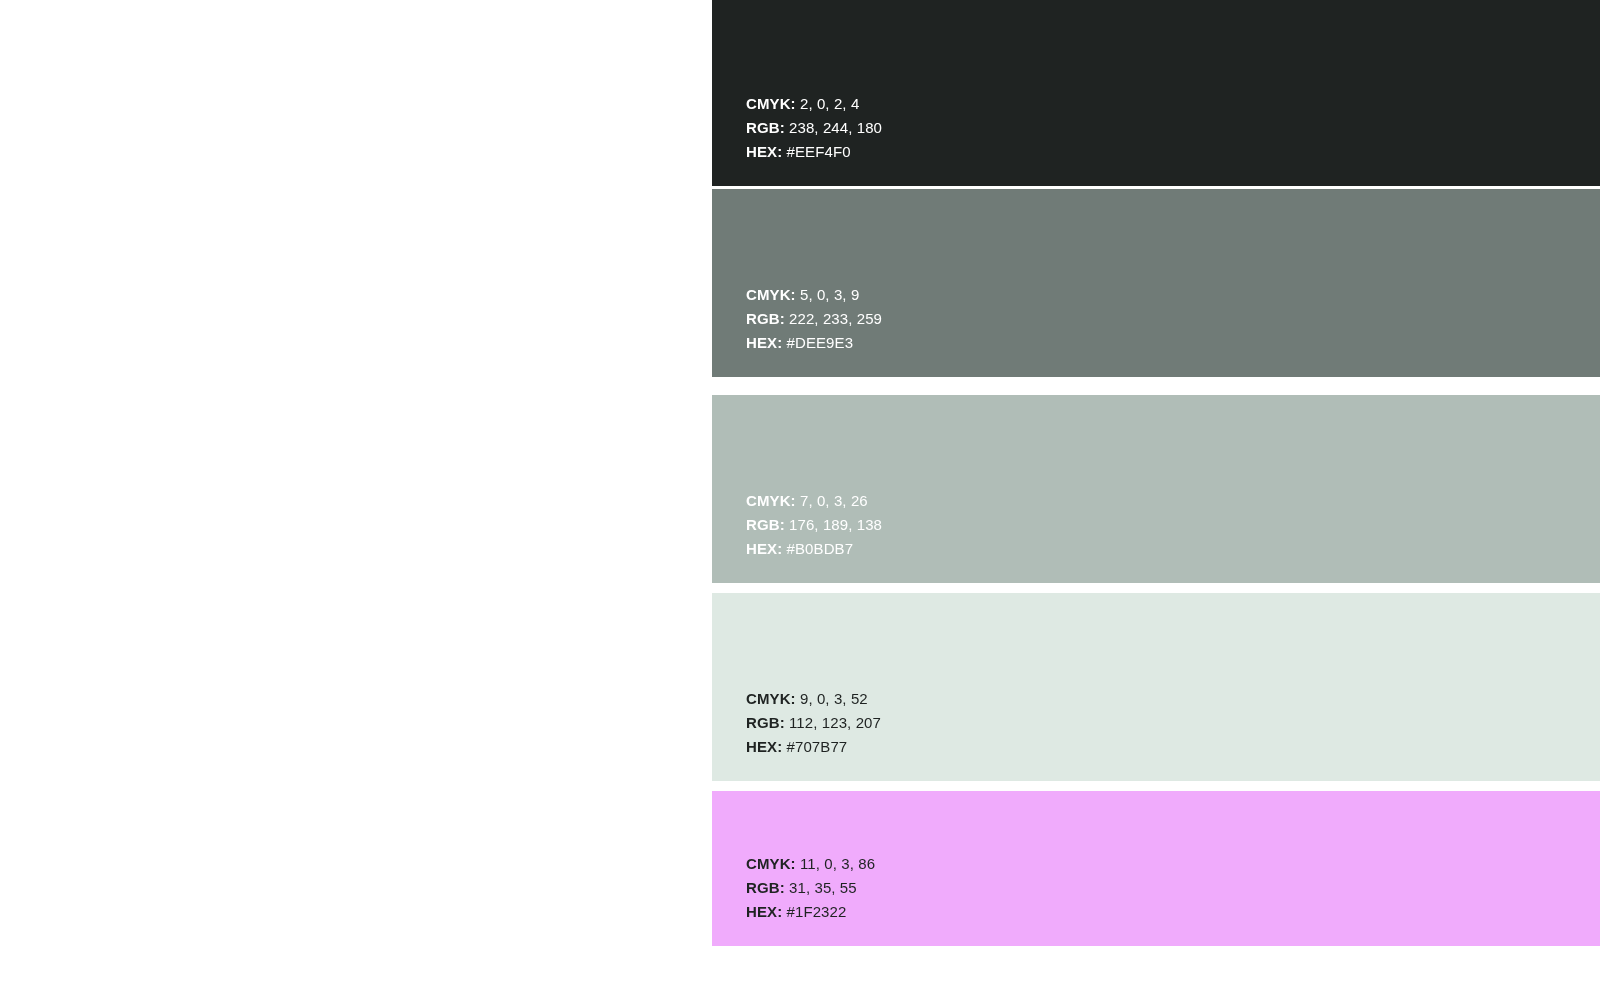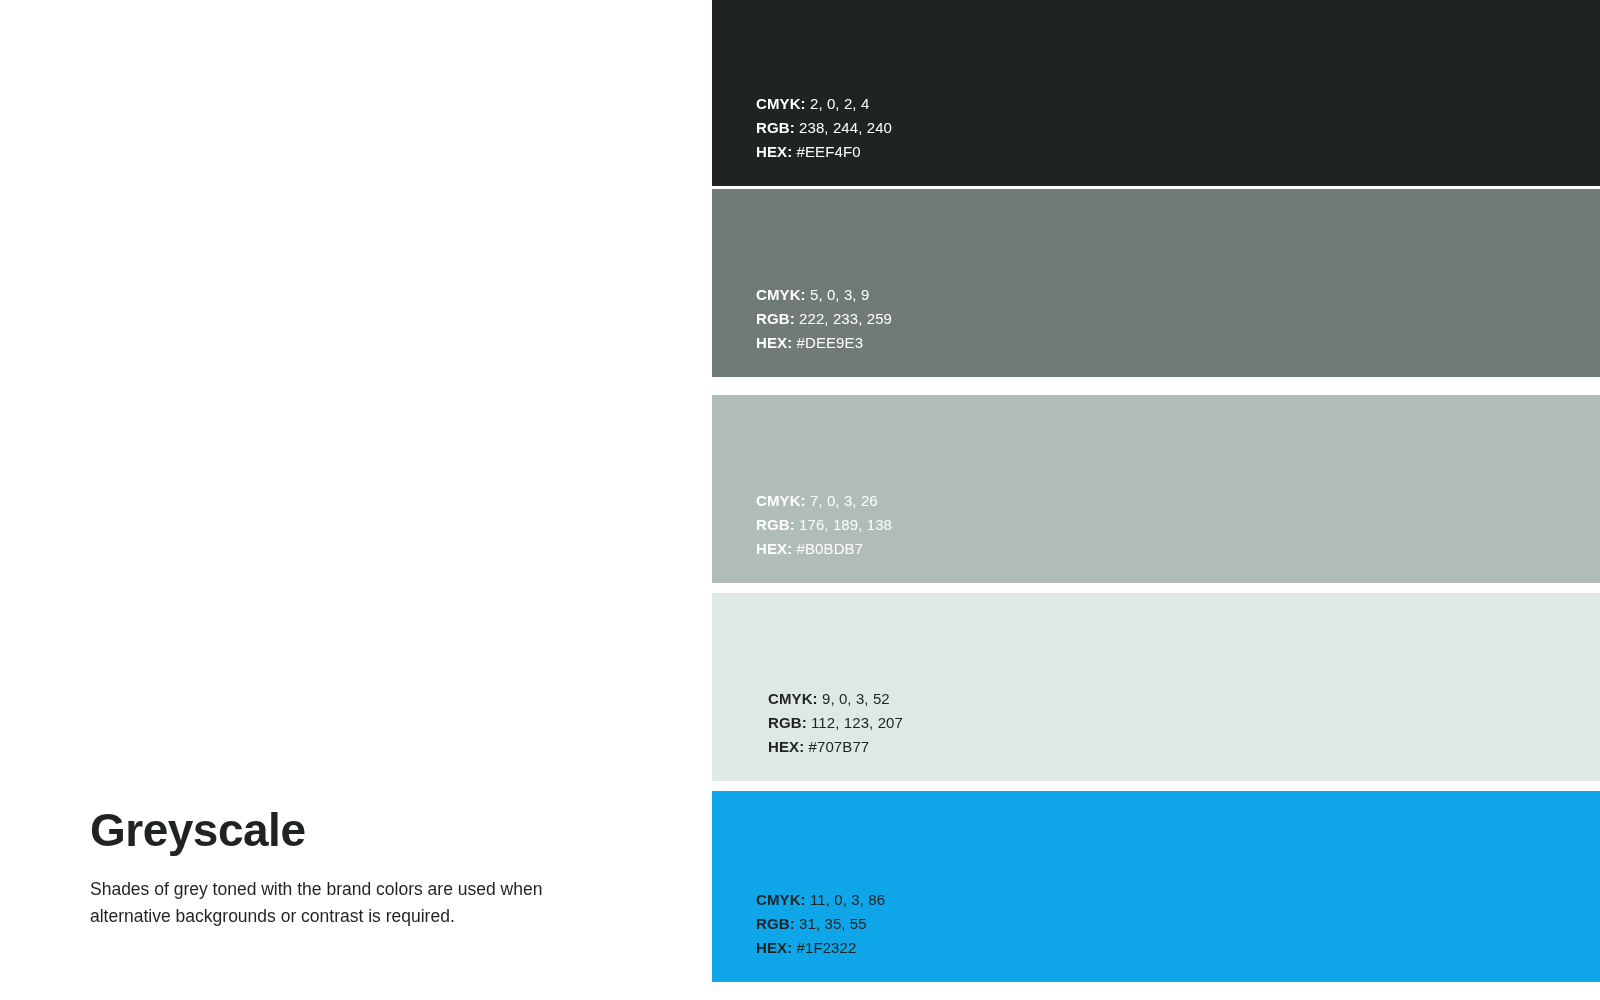--- a/index.html
+++ b/index.html
@@ -56,21 +56,21 @@
 
   .swatch {
     position:absolute;
     left:0;
     width:888px;
     display:flex;
     align-items:flex-end;
   }
 
   .swatch-info {
-    padding-left:44px;
+    padding-left:34px;
     padding-bottom:22px;
     line-height:1.0;
   }
 
   .info-line {
     font-size:15px;
     line-height:24px;
     white-space:nowrap;
     letter-spacing:0.1px;
   }
@@ -81,55 +81,51 @@
 
   .info-line .val {
     font-weight:normal;
   }
 </style>
 </head>
 <body>
 
 <div id="page">
 
-  <div class="left-col">
-    <div class="page-title">Greyscale</div>
-    <div class="page-desc">Shades of grey toned with the brand colors are used when alternative backgrounds or contrast is required.</div>
-  </div>
 
   <div class="swatch-stack" id="swatch-stack">
       <div class="swatch" style="top: 0px; height: 200px; background: rgb(31, 35, 34);">
         <div class="swatch-info" style="color: rgb(255, 255, 255);">
           <div class="info-line"><span class="key">CMYK:</span> <span class="val">2, 0, 2, 4</span></div>
-          <div class="info-line"><span class="key">RGB:</span> <span class="val">238, 244, 240</span></div>
+          <div class="info-line"><span class="key">RGB:</span> <span class="val">238, 244, 180</span></div>
           <div class="info-line"><span class="key">HEX:</span> <span class="val">#EEF4F0</span></div>
         </div>
       </div>
       <div class="swatch" style="top: 203px; height: 188px; background: rgb(112, 123, 119);">
         <div class="swatch-info" style="color: rgb(255, 255, 255);">
           <div class="info-line"><span class="key">CMYK:</span> <span class="val">5, 0, 3, 9</span></div>
           <div class="info-line"><span class="key">RGB:</span> <span class="val">222, 233, 259</span></div>
           <div class="info-line"><span class="key">HEX:</span> <span class="val">#DEE9E3</span></div>
         </div>
       </div>
       <div class="swatch" style="top: 409px; height: 188px; background: rgb(176, 189, 183);">
         <div class="swatch-info" style="color: rgb(255, 255, 255);">
           <div class="info-line"><span class="key">CMYK:</span> <span class="val">7, 0, 3, 26</span></div>
           <div class="info-line"><span class="key">RGB:</span> <span class="val">176, 189, 138</span></div>
           <div class="info-line"><span class="key">HEX:</span> <span class="val">#B0BDB7</span></div>
         </div>
       </div>
       <div class="swatch" style="top: 607px; height: 188px; background: rgb(222, 233, 227);">
-        <div class="swatch-info" style="color: rgb(31, 35, 34); margin-left: 12px;">
+        <div class="swatch-info" style="color: rgb(31, 35, 34);">
           <div class="info-line"><span class="key">CMYK:</span> <span class="val">9, 0, 3, 52</span></div>
           <div class="info-line"><span class="key">RGB:</span> <span class="val">112, 123, 207</span></div>
           <div class="info-line"><span class="key">HEX:</span> <span class="val">#707B77</span></div>
         </div>
       </div>
-      <div class="swatch" style="top: 805px; height: 191px; background: #0ea5e9;">
+      <div class="swatch" style="top: 805px; height: 155px; background: #f0abfc;">
         <div class="swatch-info" style="color: rgb(31, 35, 34);">
           <div class="info-line"><span class="key">CMYK:</span> <span class="val">11, 0, 3, 86</span></div>
           <div class="info-line"><span class="key">RGB:</span> <span class="val">31, 35, 55</span></div>
           <div class="info-line"><span class="key">HEX:</span> <span class="val">#1F2322</span></div>
         </div>
       </div>
     </div>
 
 </div>
 

